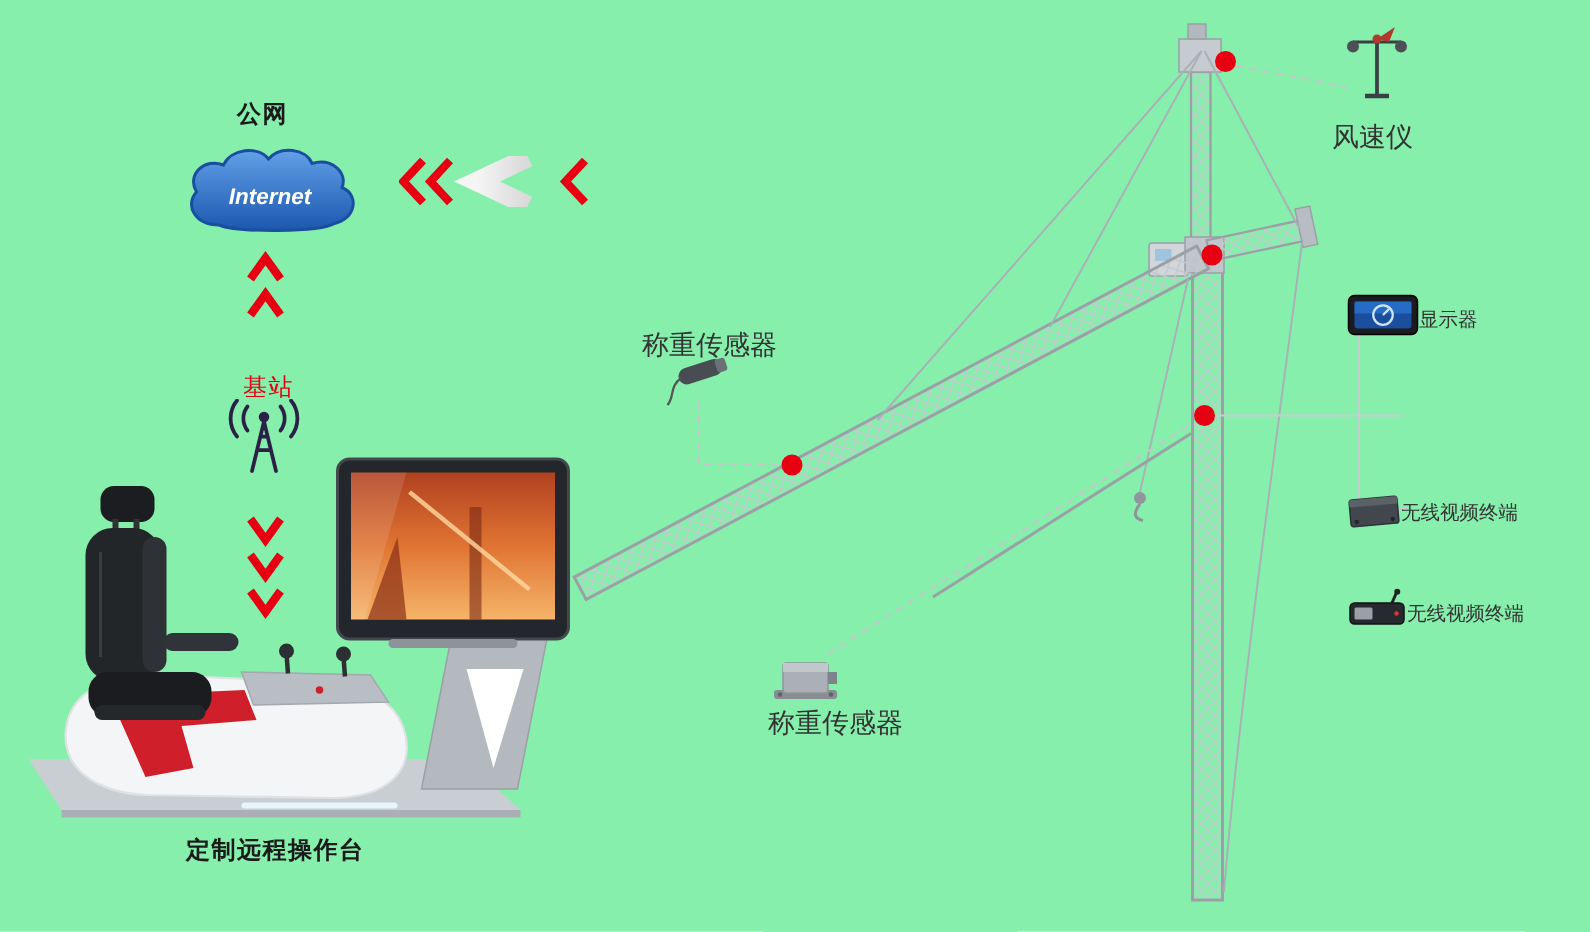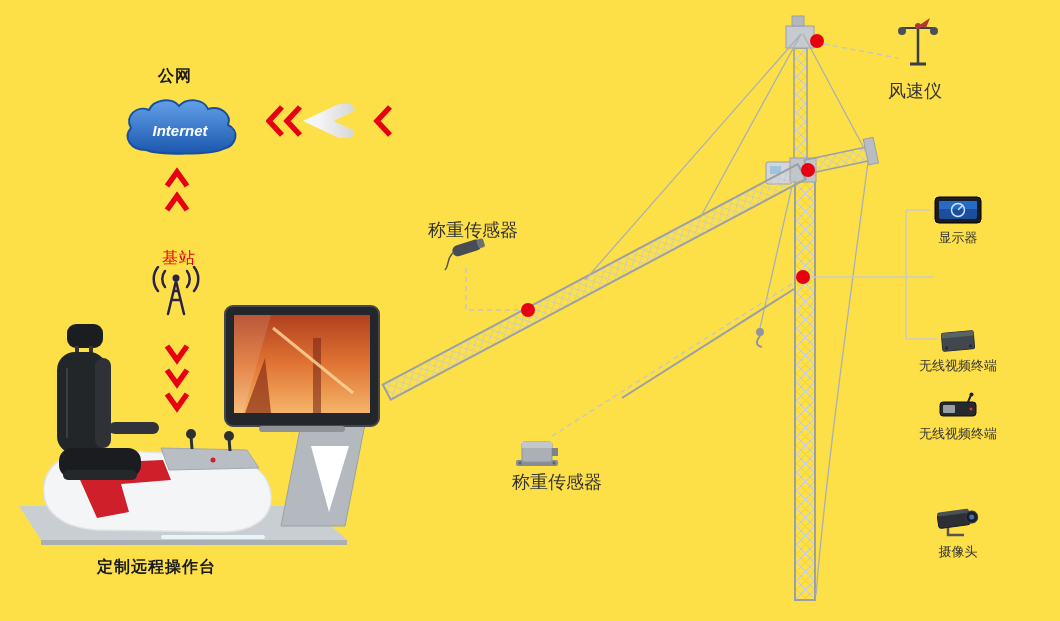--- a/index.html
+++ b/index.html
@@ -2,27 +2,27 @@
 <html style="--accent-red: #e60012; --steel-gray: #9aa0a6; --line-gray: #c4c6c8; --cloud-blue: #2f6fc4;"><head>
 <meta charset="utf-8">
 <style>
   :root{
     --accent-red:#e60012;
     --steel-gray:#9aa0a6;
     --line-gray:#c4c6c8;
   }
   *{margin:0;padding:0;box-sizing:border-box}
   body{background:#fff;font-family:"Liberation Sans","DejaVu Sans",sans-serif}
-  .canvas{position:relative;width:1060px;height:621px;background:#fde047;overflow:hidden}
+  .canvas{position:relative;width:1060px;height:621px;background:#86efac;overflow:hidden}
   .abs{position:absolute}
   .layer{position:absolute;left:0;top:0;width:1060px;height:621px;pointer-events:none}
   .lbl{position:absolute;font-size:18px;color:#333;white-space:nowrap}
   .lbl-strong{position:absolute;font-size:16px;font-weight:700;color:#1a1a1a;white-space:nowrap;letter-spacing:1px}
   .lbl-red{position:absolute;font-size:16px;font-weight:400;color:var(--accent-red);white-space:nowrap;letter-spacing:1px}
-  .device{position:absolute;left:898px;width:120px;display:flex;flex-direction:column;align-items:center}
+  .device{position:absolute;left:898px;width:120px;display:flex;flex-direction:row;align-items:center}
   .device .dev-label{font-size:13px;color:#333;margin-top:5px;white-space:nowrap}
   .chev{stroke:var(--accent-red);fill:none;stroke-width:5.5;stroke-linejoin:miter}
   .dot{fill:var(--accent-red)}
   .dash{stroke:var(--line-gray);stroke-dasharray:5 4;fill:none;stroke-width:1.4}
   .bracket{stroke:#c9cbcd;fill:none;stroke-width:1.4}
   .thin{stroke:#aab0b6;fill:none;stroke-width:1.3}
   .steel{stroke:var(--steel-gray)}
 </style>
 </head>
 <body>
@@ -167,21 +167,21 @@
     <rect x="62" y="48" width="4" height="8" fill="#333"></rect>
     <rect x="76" y="48" width="4" height="8" fill="#333"></rect>
     <rect x="44" y="54" width="50" height="102" rx="18" fill="#232629"></rect>
     <rect x="82" y="60" width="16" height="90" rx="8" fill="#2e3236"></rect>
     <path d="M54,70 L54,140" stroke="#3a3e43" stroke-width="2"></path>
     <rect x="46" y="150" width="82" height="30" rx="13" fill="#1a1c1f"></rect>
     <rect x="50" y="172" width="74" height="10" rx="5" fill="#25282b"></rect>
     <rect x="96" y="124" width="50" height="12" rx="6" fill="#30343a"></rect>
   </svg>
 
-  <div class="lbl-strong" style="left:97px;top:557px">定制远程操作台</div>
+  <div class="lbl-strong" style="left:124px;top:557px">定制远程操作台</div>
 
   <svg class="abs" style="left:896px;top:16px;width:44px;height:52px" viewBox="0 0 44 52">
     <line x1="22" y1="10" x2="22" y2="48" stroke="#3a3f45" stroke-width="2.5"></line>
     <line x1="14" y1="48" x2="30" y2="48" stroke="#3a3f45" stroke-width="3"></line>
     <line x1="6" y1="12" x2="38" y2="12" stroke="#3a3f45" stroke-width="2"></line>
     <circle cx="6" cy="15" r="4" fill="#4a5056"></circle>
     <circle cx="38" cy="15" r="4" fill="#4a5056"></circle>
     <circle cx="22" cy="10" r="3" fill="#b03a2e"></circle>
     <path d="M22,10 L34,2 L30,12 Z" fill="#b03a2e"></path>
   </svg>
@@ -235,26 +235,14 @@
       <line x1="33" y1="3" x2="30" y2="10" stroke="#222" stroke-width="2"></line>
       <circle cx="33.5" cy="2.5" r="2" fill="#222"></circle>
       <rect x="2" y="10" width="36" height="14" rx="3" fill="#26292d" stroke="#101214"></rect>
       <rect x="5" y="13" width="12" height="8" rx="1" fill="#9aa0a6"></rect>
       <circle cx="33" cy="17" r="1.5" fill="#e3342f"></circle>
     </svg>
     <div class="dev-label">无线视频终端</div>
   </div>
 
 
-  <div class="device" style="top:506px">
-    <svg width="48" height="32" viewBox="0 0 48 32">
-      <g transform="rotate(-8 24 14)">
-        <rect x="4" y="6" width="32" height="14" rx="3" fill="#2c3035" stroke="#191c1f"></rect>
-        <rect x="4" y="4" width="32" height="4" rx="2" fill="#4a5056"></rect>
-        <circle cx="38" cy="13" r="6" fill="#1b1e22" stroke="#3a3f45"></circle>
-        <circle cx="38" cy="13" r="2.5" fill="#3f6fb5"></circle>
-      </g>
-      <path d="M14,22 L14,29 L30,29" stroke="#555" stroke-width="2.5" fill="none"></path>
-    </svg>
-    <div class="dev-label">摄像头</div>
-  </div>
 
 </div>
 
 </body></html>

